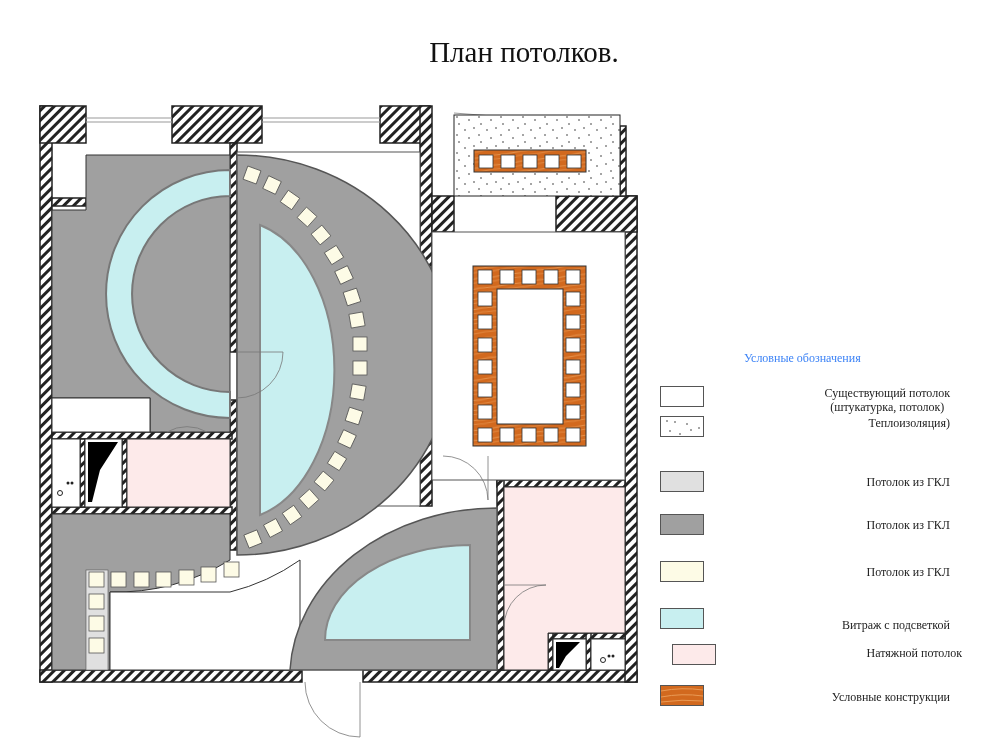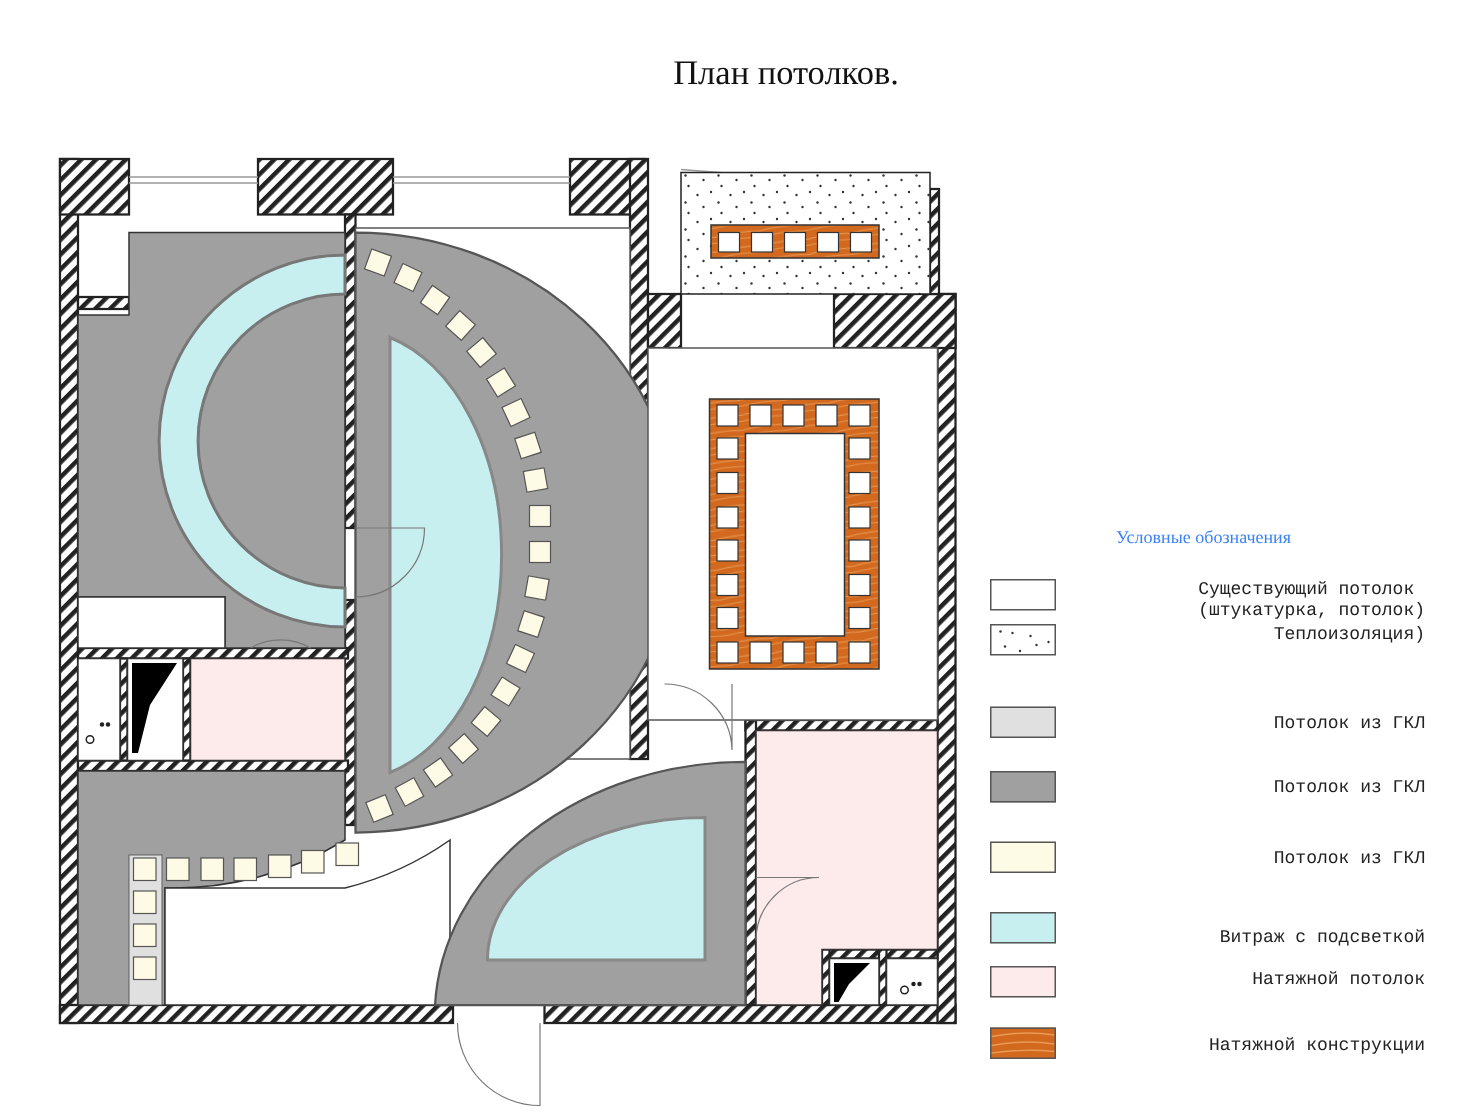--- a/index.html
+++ b/index.html
@@ -1,22 +1,22 @@
 <!DOCTYPE html>
 <html><head>
 <meta charset="utf-8">
 <style>
   html,body{margin:0;padding:0;background:#fff;}
   body{width:988px;height:741px;position:relative;overflow:hidden;font-family:"Liberation Serif","DejaVu Serif",serif;}
-  .title{position:absolute;left:0;width:988px;top:36px;text-align:center;font-size:23px;color:#111;padding-left:60px;box-sizing:border-box;}
+  .title{position:absolute;left:0;width:988px;top:36px;text-align:center;font-size:29px;color:#111;padding-left:60px;box-sizing:border-box;}
   svg.plan{position:absolute;left:0;top:0;}
   .legend-title{position:absolute;left:744px;top:351px;font-size:12px;color:#3b82f6;}
   .legend-item{position:absolute;left:660px;width:290px;height:24px;}
   .legend-swatch{position:absolute;left:0;top:0;width:44px;height:21px;border:1px solid #555;box-sizing:border-box;}
-  .legend-label{position:absolute;right:0;top:0;text-align:left;font-size:12px;color:#222;line-height:14px;font-family:Liberation Mono, monospace;}
+  .legend-label{position:absolute;right:0;top:0;text-align:center;font-size:12px;color:#222;line-height:14px;}
 </style>
 </head>
 <body>
 
 <div class="title">План потолков.</div>
 
 <svg class="plan" width="988" height="741" viewBox="0 0 988 741">
   <defs>
     <pattern id="hatch" width="7" height="7" patternUnits="userSpaceOnUse" patternTransform="rotate(45)">
       <rect width="7" height="7" fill="#fff"></rect>
@@ -239,26 +239,26 @@
   <div class="legend-item" style="top:561px;">
     <div class="legend-swatch" style="background:#fdfbe6;"></div>
     <div class="legend-label" style="top:4px;">Потолок из ГКЛ</div>
   </div>
 
   <div class="legend-item" style="top:608px;">
     <div class="legend-swatch" style="background:#c8eff0;"></div>
     <div class="legend-label" style="top:10px;">Витраж с подсветкой</div>
   </div>
 
-  <div class="legend-item" style="top:644px;">
+  <div class="legend-item" style="top:644px;margin-left:12px;">
     <div class="legend-swatch" style="background:#fdeaea;"></div>
     <div class="legend-label" style="top:2px;">Натяжной потолок</div>
   </div>
 
   <div class="legend-item" style="top:685px;">
     <div class="legend-swatch" style="background:#d2691e;"><svg width="42" height="19">
           <path d="M0 5 Q21 1 42 4" stroke="#e99a55" fill="none"></path>
           <path d="M0 11 Q21 7 42 10" stroke="#e99a55" fill="none"></path>
           <path d="M0 16 Q21 13 42 15" stroke="#e99a55" fill="none"></path>
         </svg></div>
-    <div class="legend-label" style="top:5px;">Натяжной конструкции</div>
+    <div class="legend-label" style="top:5px;">Условные конструкции</div>
   </div>
 </div>
 
 </body></html>

